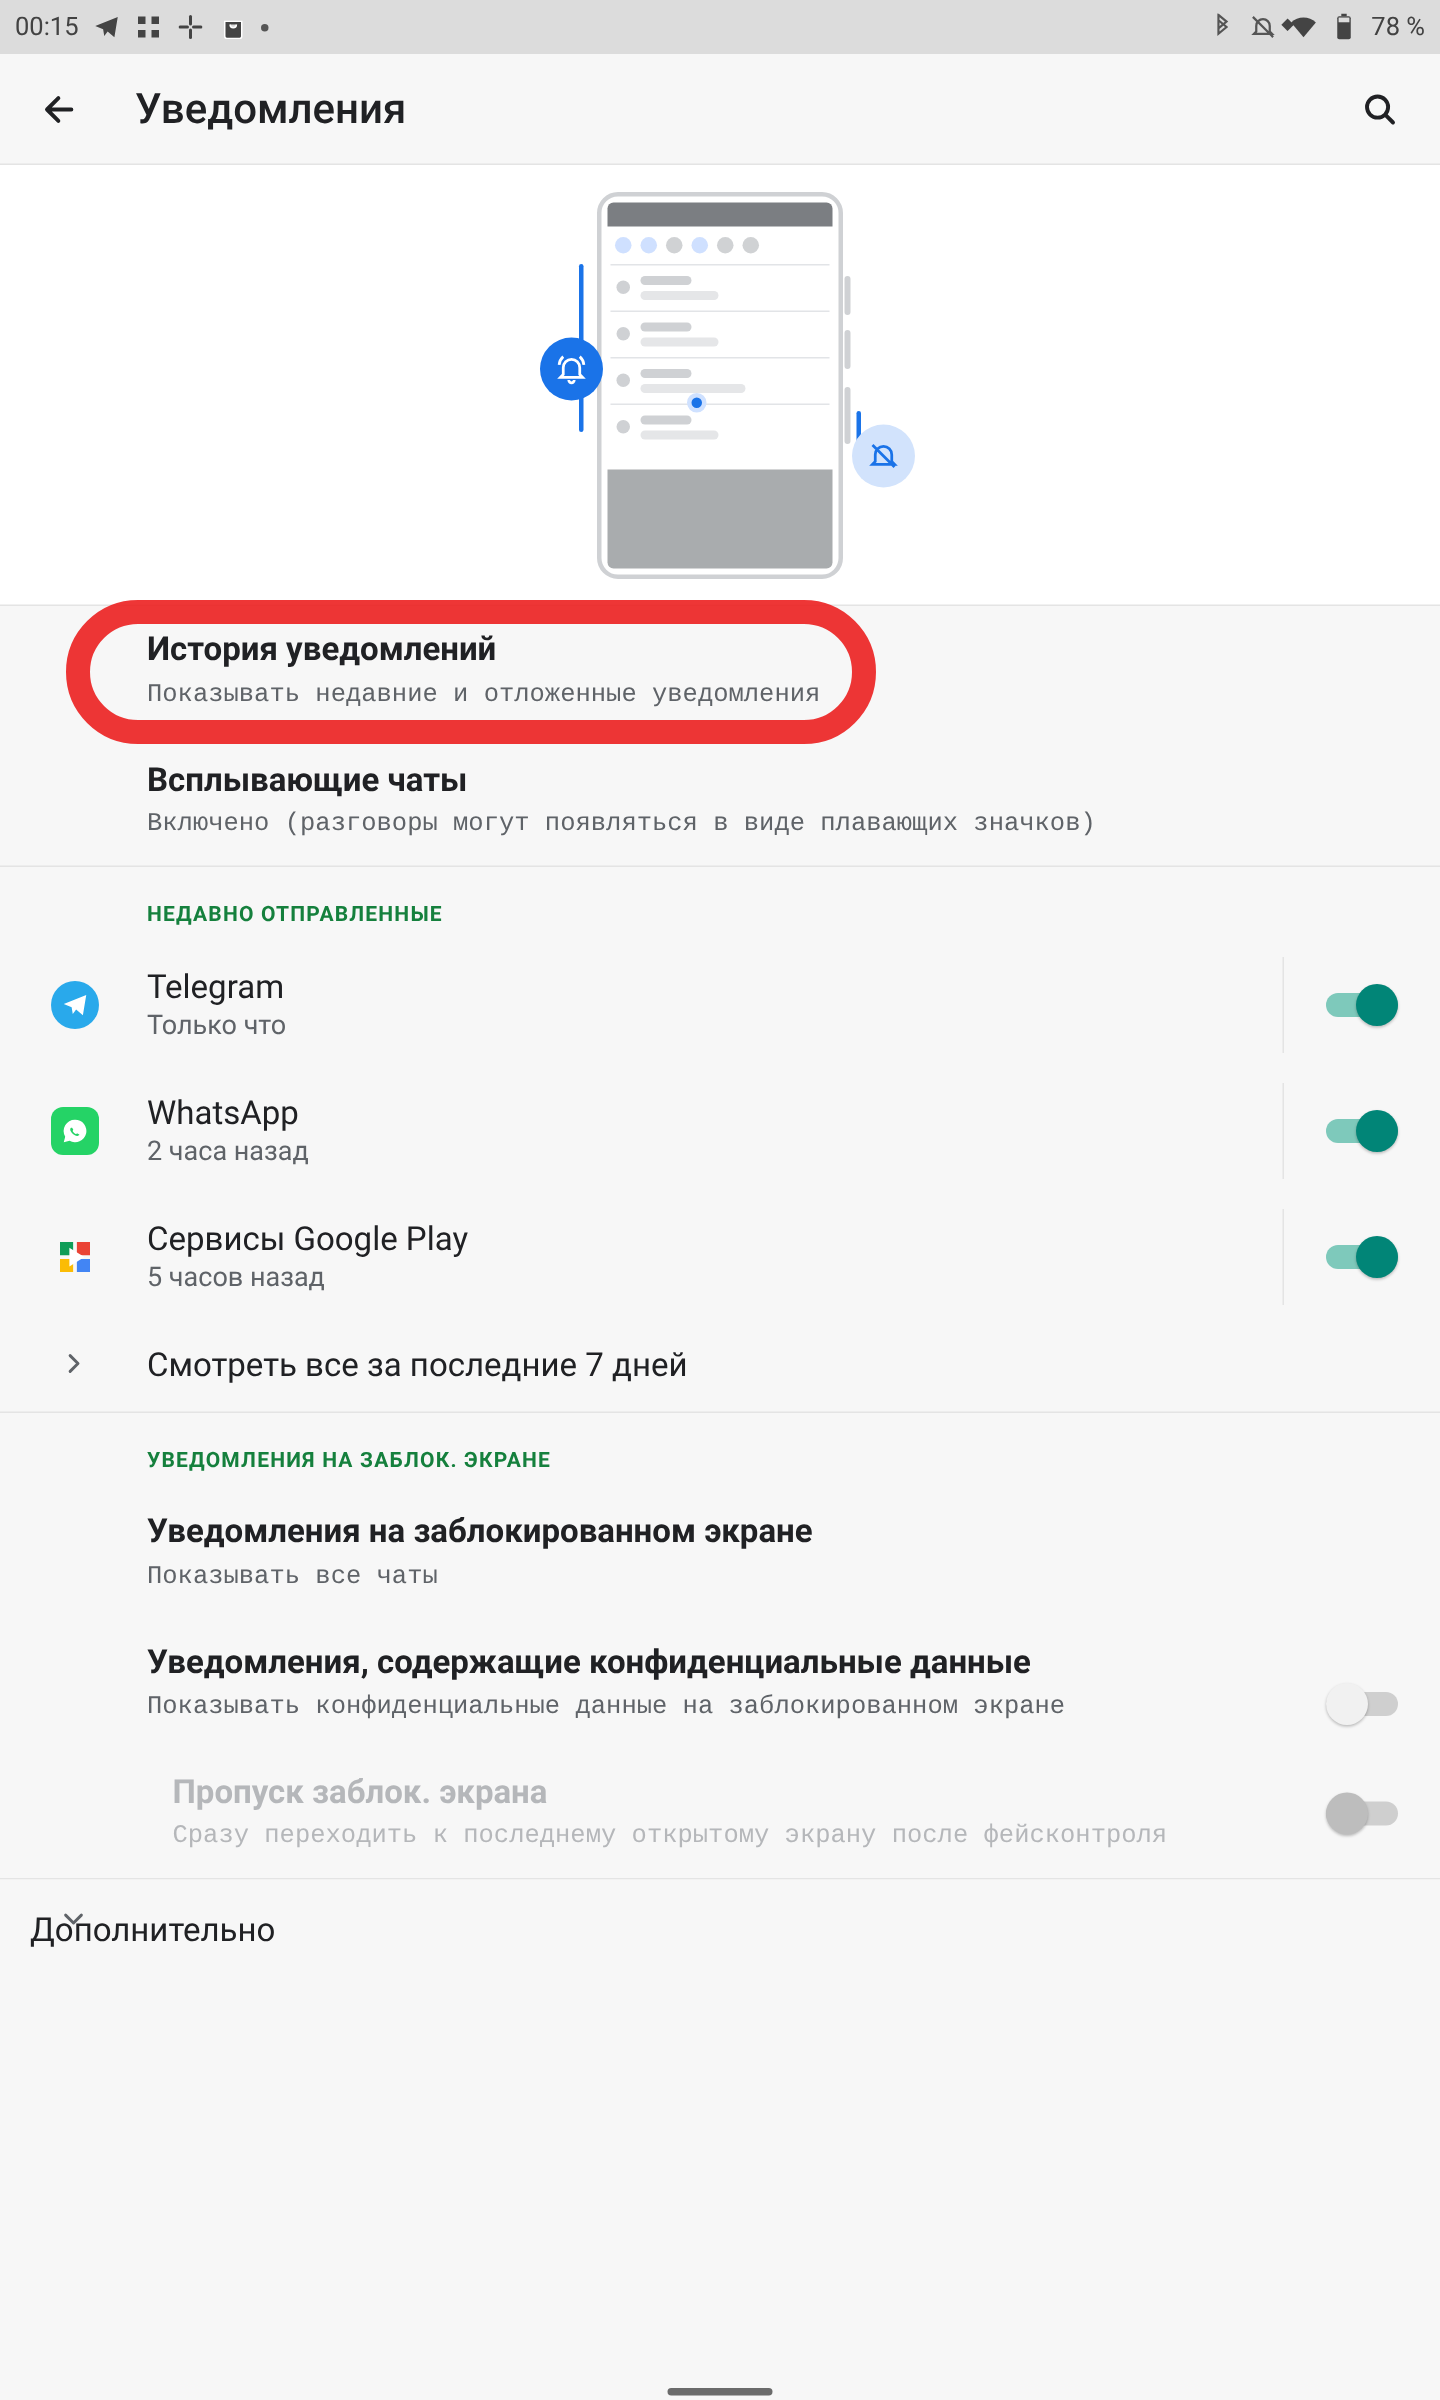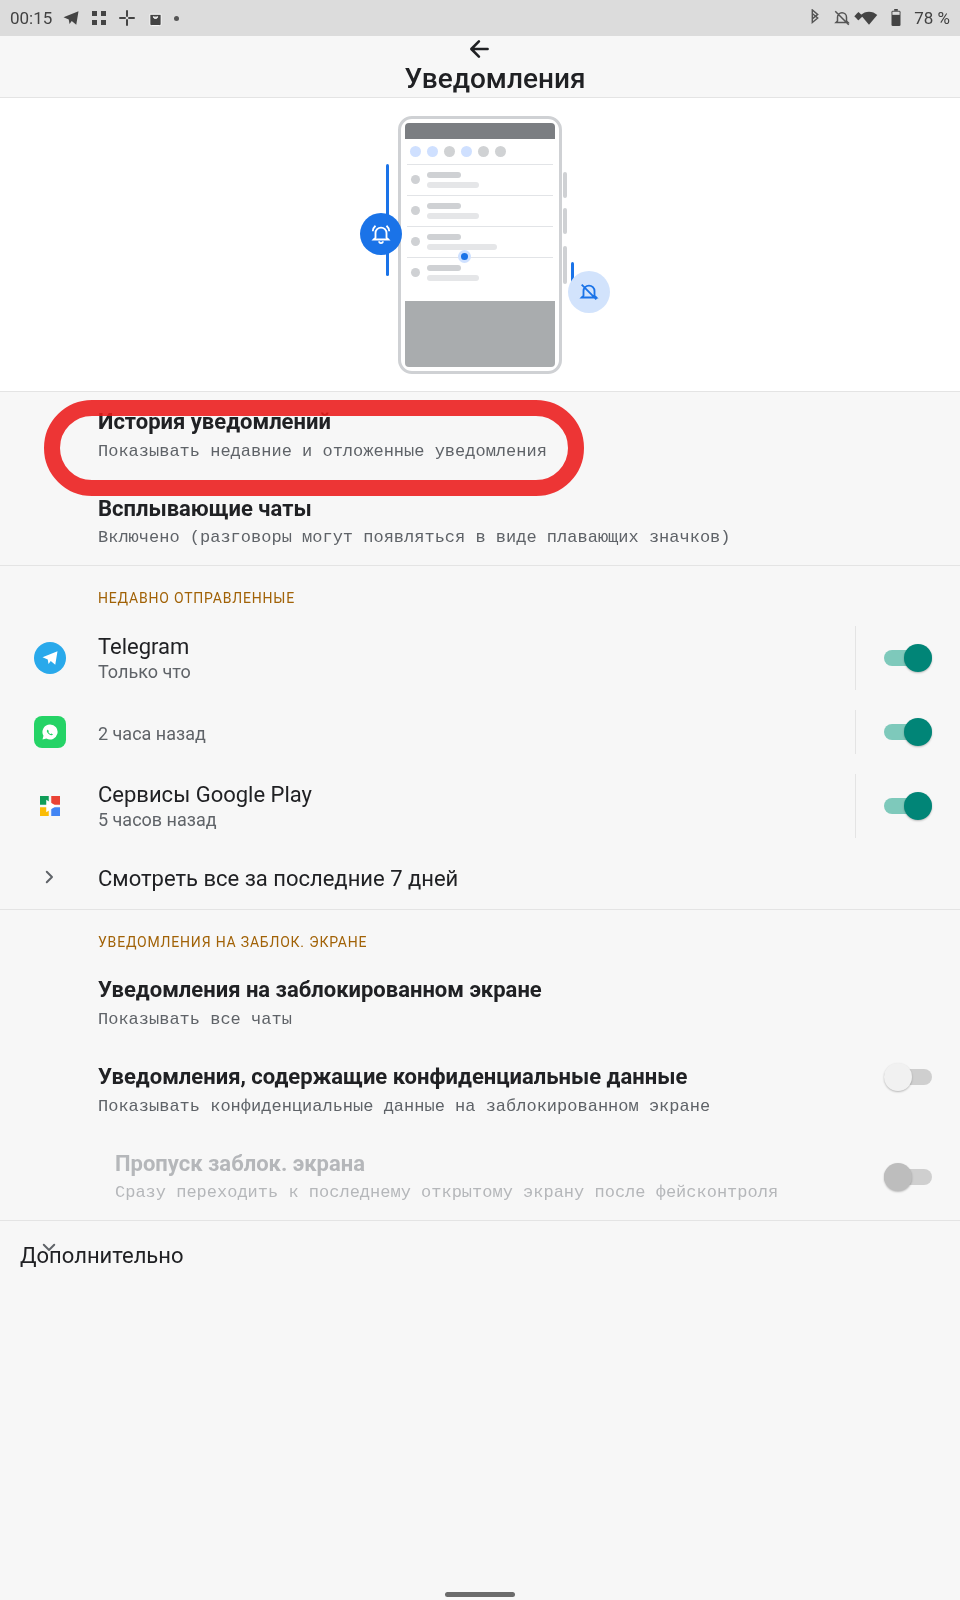--- a/index.html
+++ b/index.html
@@ -23,27 +23,26 @@
     font-size: 17px;
     color: #424242;
   }
   .statusbar .left { display: flex; align-items: center; gap: 10px; }
   .statusbar .right { margin-left: auto; display: flex; align-items: center; gap: 9px; }
   .statusbar .ic { width: 18px; height: 18px; display:inline-flex; align-items:center; justify-content:center; }
   .dot-small { width:5px; height:5px; border-radius:50%; background:#555; }
 
   
   .appbar {
-    height: 62px;
+    height: 74px;
     background: #f7f7f7;
     display: flex;
     align-items: center;
-    padding: 0 20px;
+    padding: 10px 20px;
     border-bottom: 1px solid #e4e4e4;
-    flex-direction: column;
   }
   .appbar .back { width:40px; height:40px; display:flex; align-items:center; justify-content:center;}
   .appbar .title { font-size: 28px; font-weight: 500; margin-left: 30px; }
   .appbar .search { margin-left:auto; width:40px; height:40px; display:flex; align-items:center; justify-content:center;}
 
   
   .hero {
     background: #fff;
     height: 294px;
     border-bottom: 1px solid #e4e4e4;
@@ -91,23 +90,23 @@
   .item {
     padding: 16px 28px 16px 98px;
     position: relative;
   }
   .item .title-t { font-size: 22px; color:#202124; line-height:1.3;font-weight:bold; }
   .item .sub { font-size: 17px; color:#5f6368; margin-top:4px; line-height:1.3;font-family:Liberation Mono, monospace;}
   .section-head {
     padding: 24px 28px 10px 98px;
     font-size: 14px;
     letter-spacing: 0.8px;
-    color:#a16207;
+    color:#15803d;
     text-transform: uppercase;
-    font-weight:400;
+    font-weight:700;
   }
   .divider { height:1px; background:#e4e4e4; }
 
   .app-row { padding: 18px 28px 18px 98px; display:flex; align-items:center; position:relative;}
   .app-row .texts { flex:1; min-width:0;}
   .app-row .title-t { font-size:22px;}
   .app-row .sub { font-size:18px; color:#5f6368; margin-top:2px;}
   .app-icon {
     position:absolute; left:34px; top:50%; transform:translateY(-50%);
     width:32px; height:32px; border-radius:50%; display:flex; align-items:center; justify-content:center;
@@ -322,20 +321,21 @@
       </div>
   </div>
 
   <div class="app-row">
     <div class="app-icon" style="background:#25d366;border-radius:8px">
       <svg width="18" height="18" viewBox="0 0 24 24" fill="#fff">
           <path d="M12 2a10 10 0 00-8.7 15L2 22l5.2-1.3A10 10 0 1012 2zm4 13c-.3.8-1.6 1.4-2.3 1.4-1.6 0-4.4-2-5.6-4.4-.5-1-.5-2.3.3-2.8.3-.2.7-.2 1 0l.9 1.3c.2.3.1.6-.1.9-.2.2-.3.5-.2.8.5 1 1.5 2 2.6 2.4.3.1.6 0 .8-.2.2-.3.6-.3.9-.1l1.4.8c.3.2.4.6.3.9z"></path>
         </svg>
     </div>
     <div class="texts">
+      <div class="title-t">WhatsApp</div>
       <div class="sub">2 часа назад</div>
     </div>
     <div class="vsep"></div>
     <div class="toggle on">
         <div class="track"></div>
         <div class="thumb"></div>
       </div>
   </div>
 
   <div class="app-row">
@@ -373,21 +373,21 @@
 <div class="divider"></div>
 
 <div class="section">
   <div class="section-head">УВЕДОМЛЕНИЯ НА ЗАБЛОК. ЭКРАНЕ</div>
 
   <div class="item">
     <div class="title-t">Уведомления на заблокированном экране</div>
     <div class="sub">Показывать все чаты</div>
   </div>
 
-  <div class="item" style="display:flex;align-items:flex-start;gap:18px;">
+  <div class="item" style="display:flex;align-items:flex-end;gap:18px;">
     <div style="flex:1;min-width:0">
       <div class="title-t">Уведомления, содержащие конфиденциальные данные</div>
       <div class="sub">Показывать конфиденциальные данные на заблокированном экране</div>
     </div>
     <div class="toggle off">
         <div class="track"></div>
         <div class="thumb"></div>
       </div>
   </div>
 

